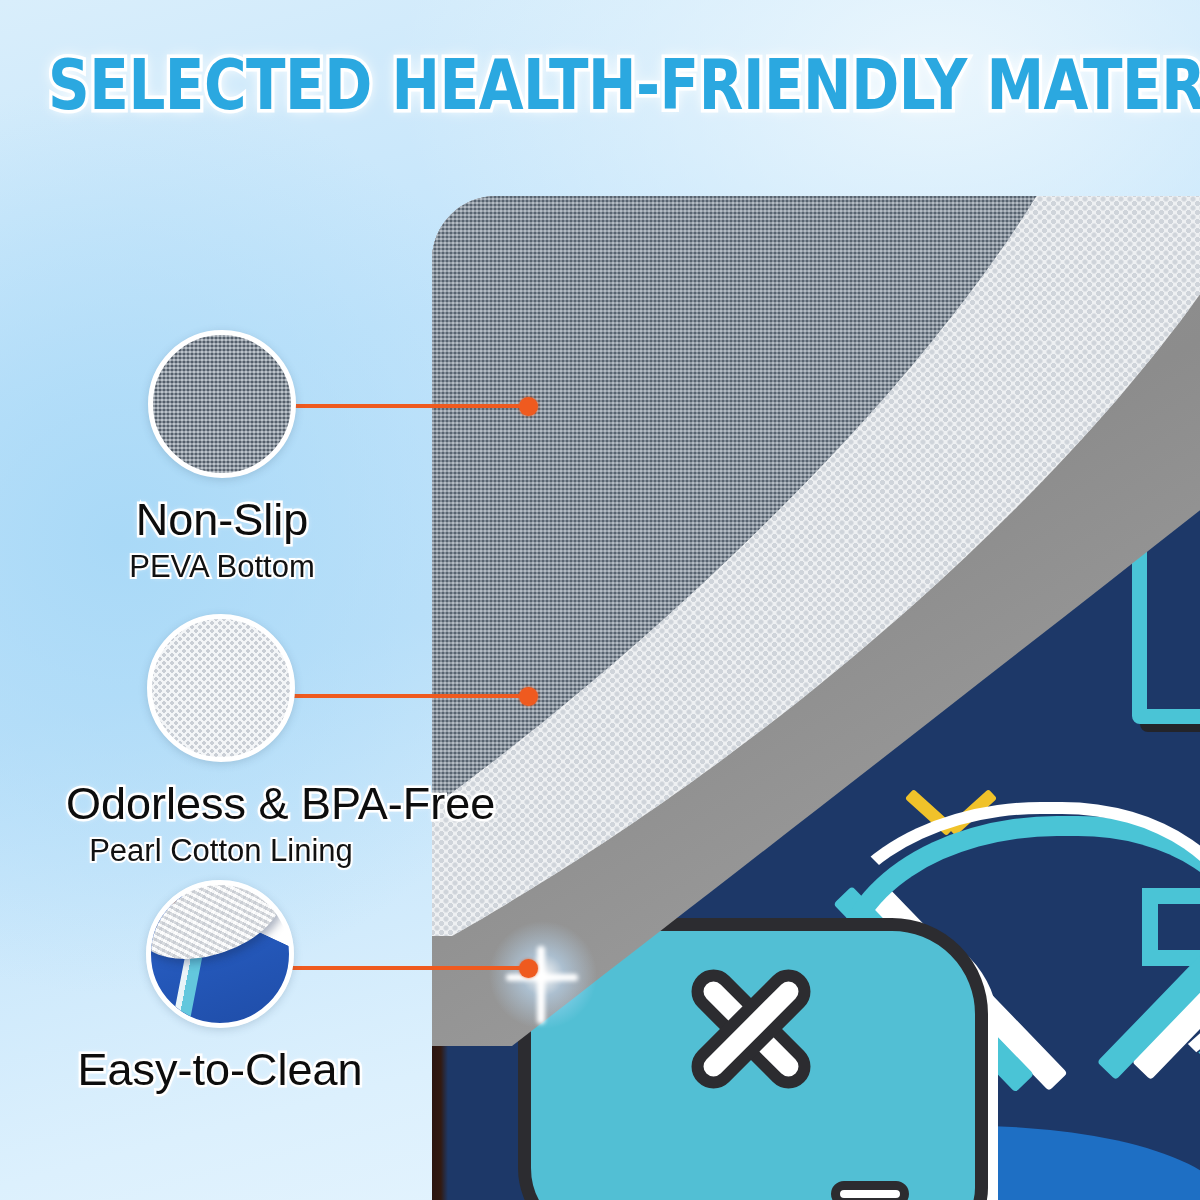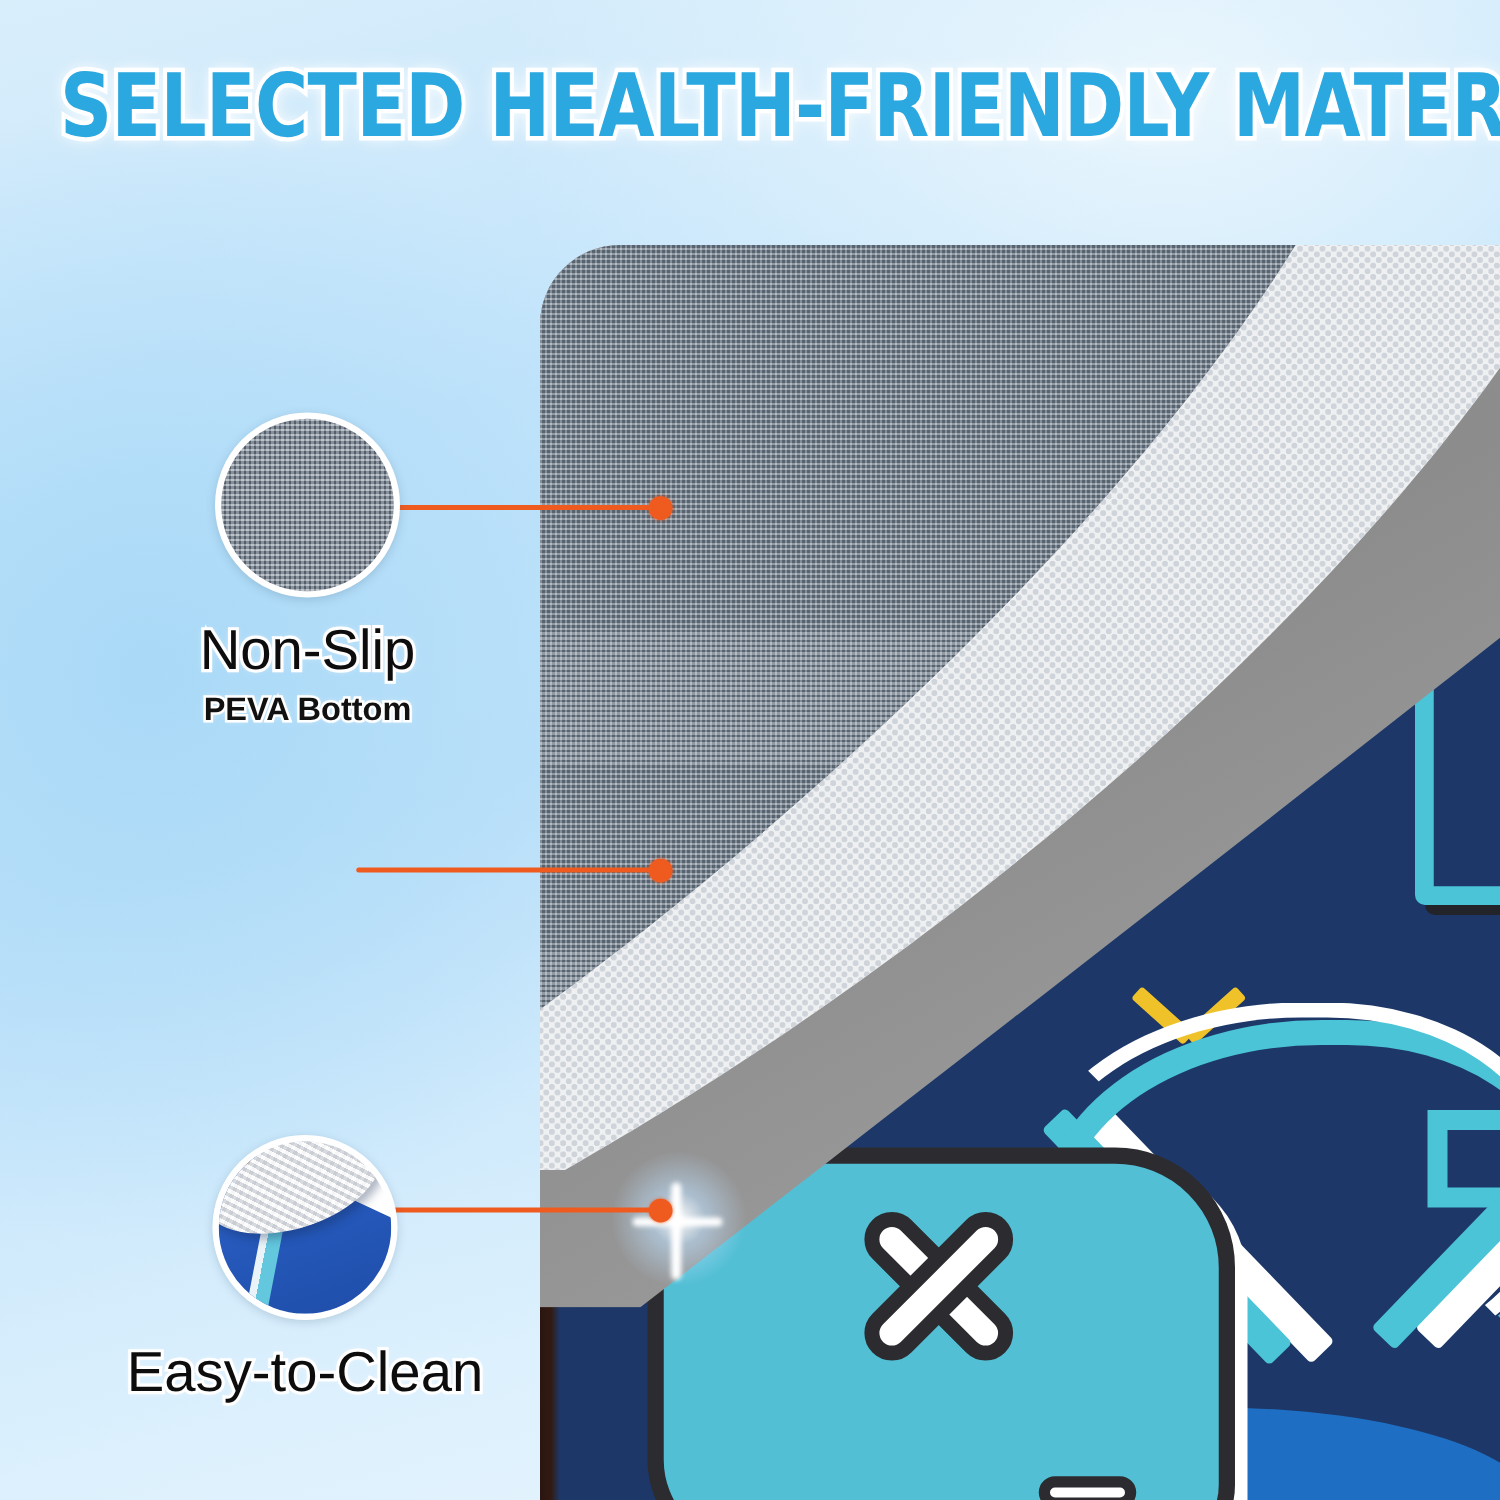--- a/index.html
+++ b/index.html
@@ -61,21 +61,21 @@
   .peva{
     position:absolute;
     background-color:#6e7d8d;
     background-image:
       repeating-linear-gradient(0deg, rgba(255,255,255,.30) 0 2px, rgba(0,0,0,.10) 2px 4px),
       repeating-linear-gradient(90deg, rgba(255,255,255,.26) 0 2px, rgba(0,0,0,.12) 2px 4px);
   }
   .sheet-shadow{position:absolute;}
 
   
-  .callout{position:absolute;text-align:center;margin-left:24px;}
+  .callout{position:absolute;text-align:center;}
   .swatch{
     width:148px;height:148px;border-radius:50%;
     border:5px solid #ffffff;box-sizing:border-box;
     margin:0 auto;overflow:hidden;position:relative;
     box-shadow:0 2px 8px rgba(60,90,120,.22);
   }
   .sw-peva{
     background-color:#6e7d8d;
     background-image:
       repeating-linear-gradient(0deg, rgba(255,255,255,.34) 0 2px, rgba(0,0,0,.12) 2px 4px),
@@ -115,21 +115,21 @@
     position:absolute;left:-6px;top:-4px;width:34px;height:26px;border-radius:50%;
     background:#caa08c;
   }
   .c-title{
     font-size:45px;line-height:52px;font-weight:400;color:#0d0d0d;
     margin-top:16px;white-space:nowrap;
     -webkit-text-stroke:5px #ffffff;paint-order:stroke fill;
     text-shadow:0 0 6px rgba(255,255,255,.9);
   }
   .c-sub{
-    font-size:26px;line-height:38px;font-weight:700;color:#111111;
+    font-size:31px;line-height:38px;font-weight:400;color:#111111;
     margin-top:2px;white-space:nowrap;
     -webkit-text-stroke:4px #ffffff;paint-order:stroke fill;
     text-shadow:0 0 5px rgba(255,255,255,.9);
   }
 
   
   .leader{position:absolute;height:4px;background:#ef5a1f;border-radius:2px;}
   .leader-dot{
     position:absolute;width:19px;height:19px;border-radius:50%;
     background:#ef5a1f;box-shadow:0 0 3px rgba(239,90,31,.8);
@@ -238,22 +238,27 @@
 
   <div class="leader" style="left:282px;top:966px;width:248px;"></div>
   <div class="leader-dot" style="left:519px;top:959px;"></div>
 
   <div class="callout" style="left:72px;top:330px;width:300px;">
     <div class="swatch sw-peva"></div>
     <div class="c-title">Non-Slip</div>
     <div class="c-sub">PEVA Bottom</div>
   </div>
 
-
-  <div class="callout" style="left:70px;top:908px;width:300px;">
+  <div class="callout" style="left:66px;top:614px;width:310px;">
+    <div class="swatch sw-pearl"></div>
+    <div class="c-title">Odorless &amp; BPA-Free</div>
+    <div class="c-sub">Pearl Cotton Lining</div>
+  </div>
+
+  <div class="callout" style="left:70px;top:880px;width:300px;">
     <div class="swatch sw-clean">
       <div class="stripe"></div>
       <div class="cloth"></div>
       <div class="thumb"></div>
     </div>
     <div class="c-title">Easy-to-Clean</div>
   </div>
 
 </div>
 

